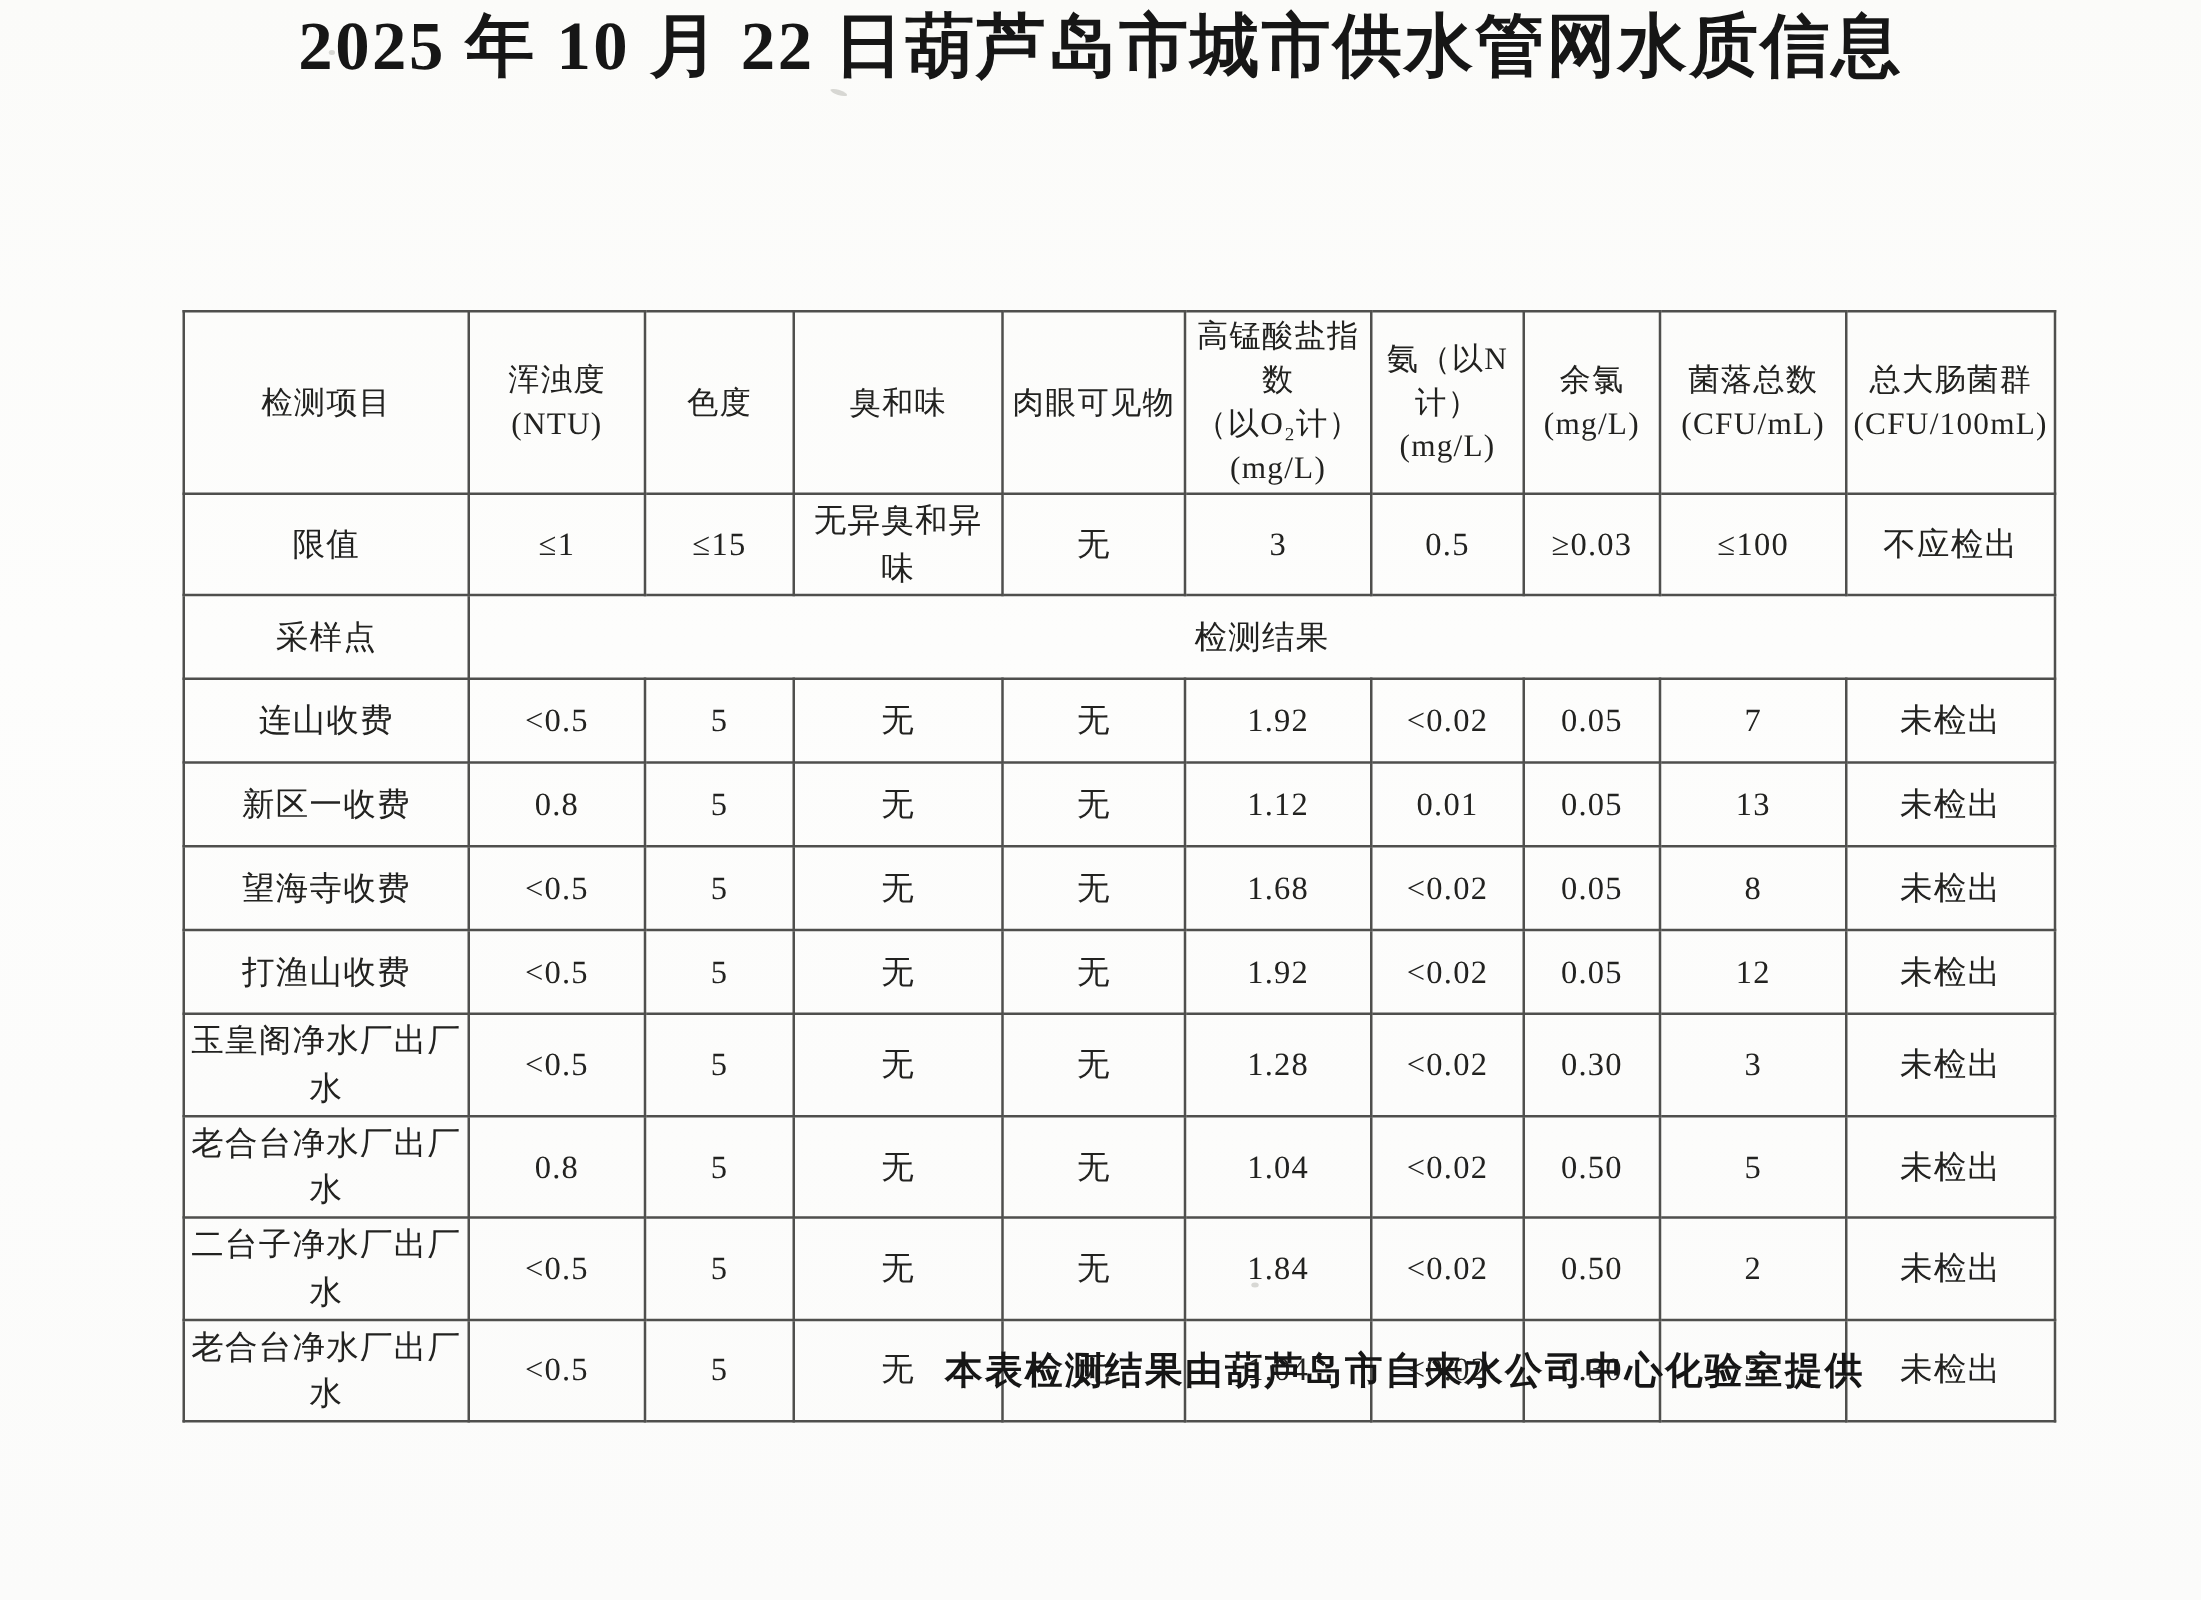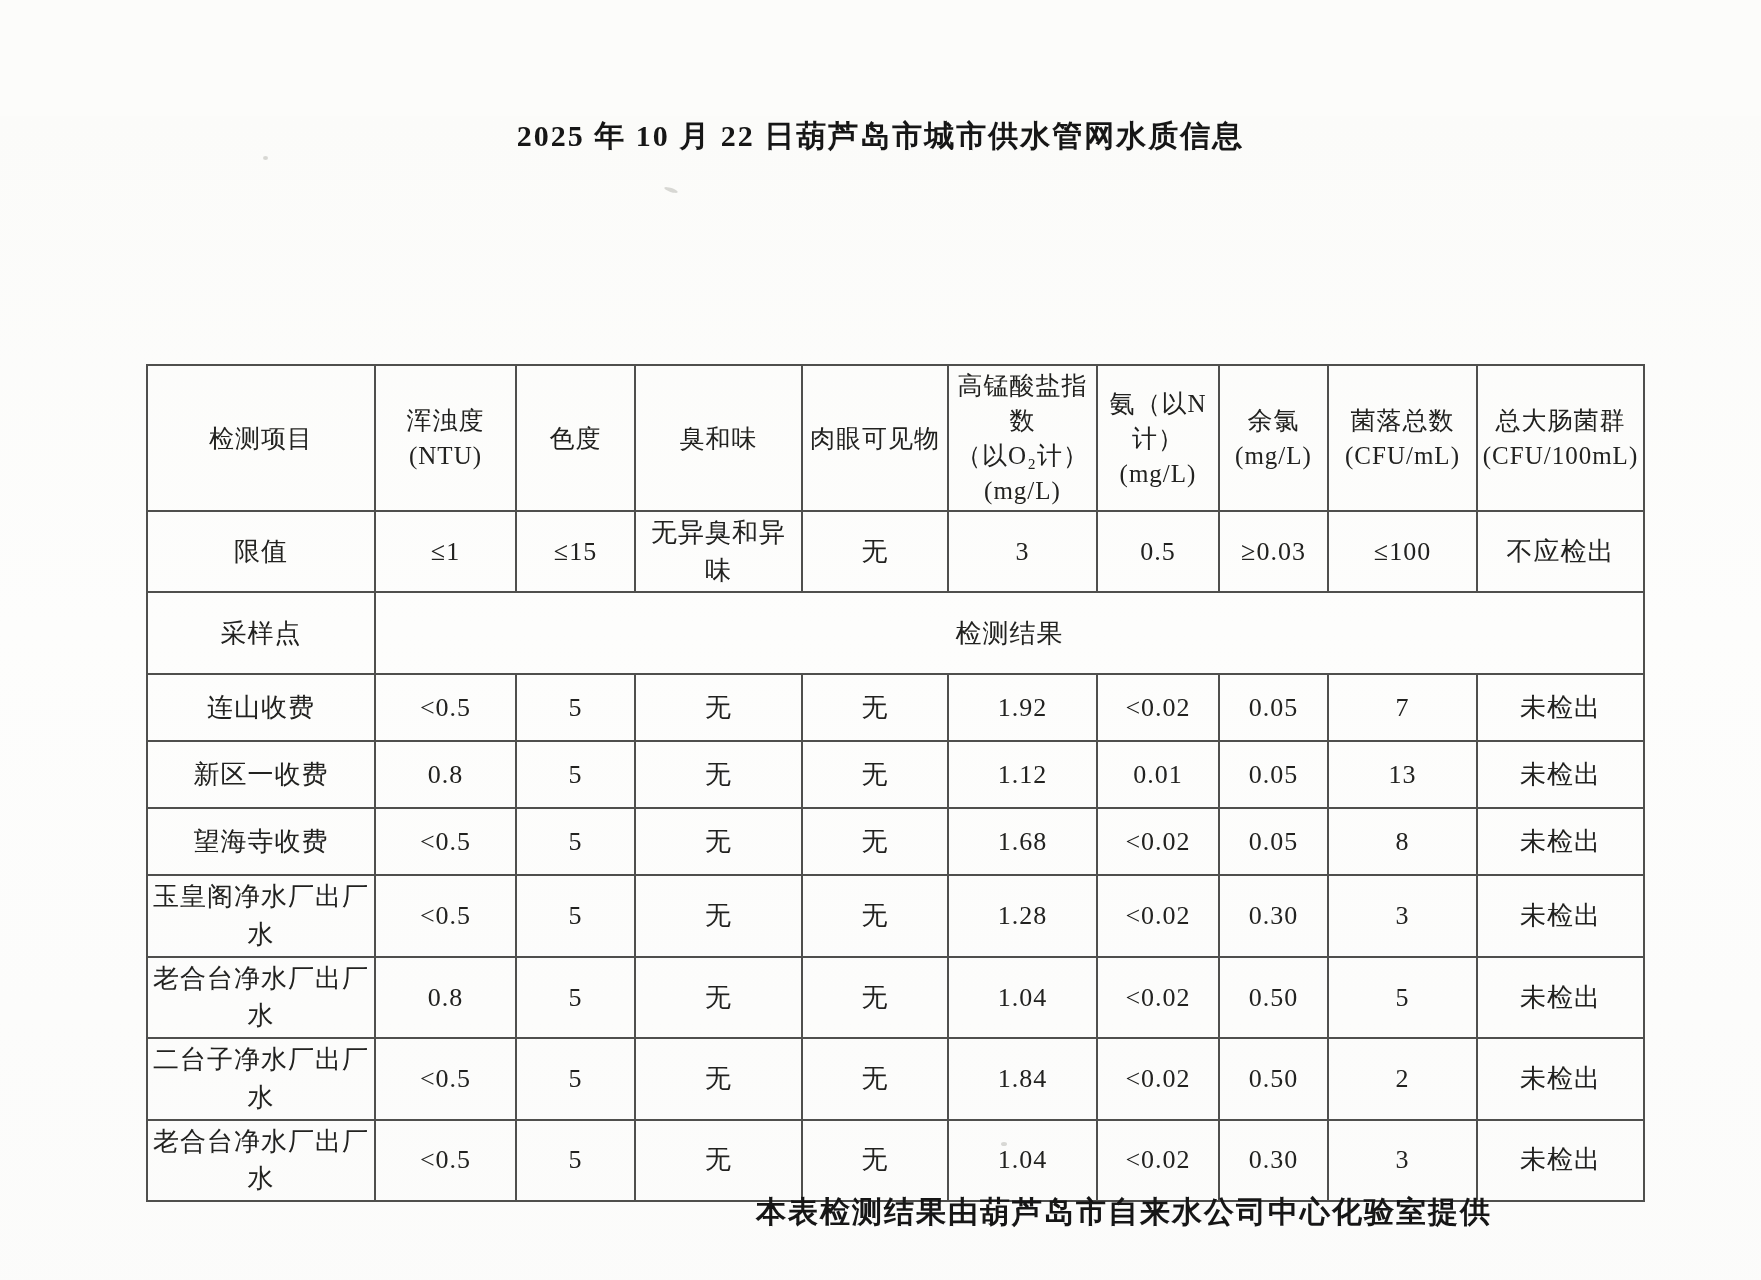--- a/index.html
+++ b/index.html
@@ -9,23 +9,22 @@
     font-family: "Liberation Serif", "DejaVu Serif", serif;
     color: #1c1c1c;
     overflow: hidden;
   }
   .page {
     position: relative;
     width: 1761px; height: 1280px;
     background: linear-gradient(180deg, #fbfbf9 0%, #fdfdfc 40%, #fbfbfa 100%);
   }
   .doc-title {
-    margin-top: 116px;
     text-align: center;
-    font-size: 30px;
+    font-size: 55px;
     font-weight: 700;
     letter-spacing: 2px;
     color: #161616;
     white-space: nowrap;
   }
   table.wq-table {
     border-collapse: collapse;
     table-layout: fixed;
     position: absolute;
     left: 146px;
@@ -39,21 +38,21 @@
     font-size: 26px;
     letter-spacing: 1px;
     color: #222220;
     white-space: pre-line;
     line-height: 1.45;
     padding: 2px 4px;
     overflow: hidden;
   }
   .row-header   td { height: 106px; font-size: 25px; line-height: 1.4; }
   .row-limit    td { height: 67px; }
-  .row-section  td { height: 82px; }
+  .row-section  td { height: 67px; }
   .row-data     td { height: 67px; }
   .num { letter-spacing: 2px; }
   
   .speck {
     position: absolute;
     background: #b9b9b4;
     border-radius: 50%;
     opacity: .55;
   }
   .speck.s1 { left: 664px; top: 72px;  width: 14px; height: 4px; transform: rotate(18deg); }
@@ -165,20 +164,32 @@
       <td class="num">5</td>
       <td>无</td>
       <td>无</td>
       <td class="num">1.68</td>
       <td class="num">&lt;0.02</td>
       <td class="num">0.05</td>
       <td class="num">8</td>
       <td>未检出</td>
     </tr>
 
+    <tr class="row-data">
+      <td>打渔山收费</td>
+      <td class="num">&lt;0.5</td>
+      <td class="num">5</td>
+      <td>无</td>
+      <td>无</td>
+      <td class="num">1.92</td>
+      <td class="num">&lt;0.02</td>
+      <td class="num">0.05</td>
+      <td class="num">12</td>
+      <td>未检出</td>
+    </tr>
 
     <tr class="row-data">
       <td>玉皇阁净水厂出厂水</td>
       <td class="num">&lt;0.5</td>
       <td class="num">5</td>
       <td>无</td>
       <td>无</td>
       <td class="num">1.28</td>
       <td class="num">&lt;0.02</td>
       <td class="num">0.30</td>

